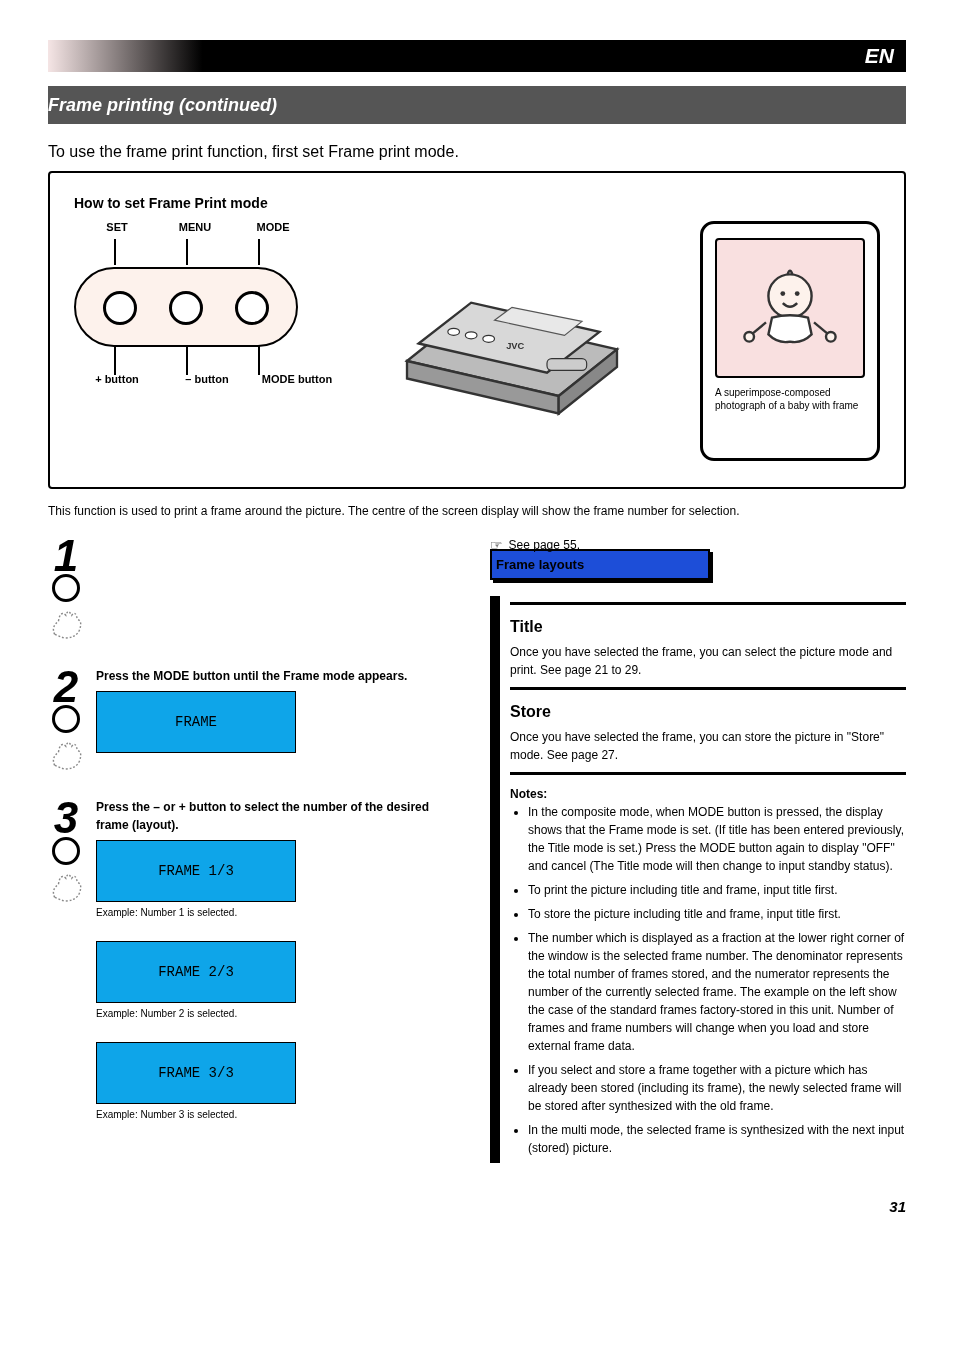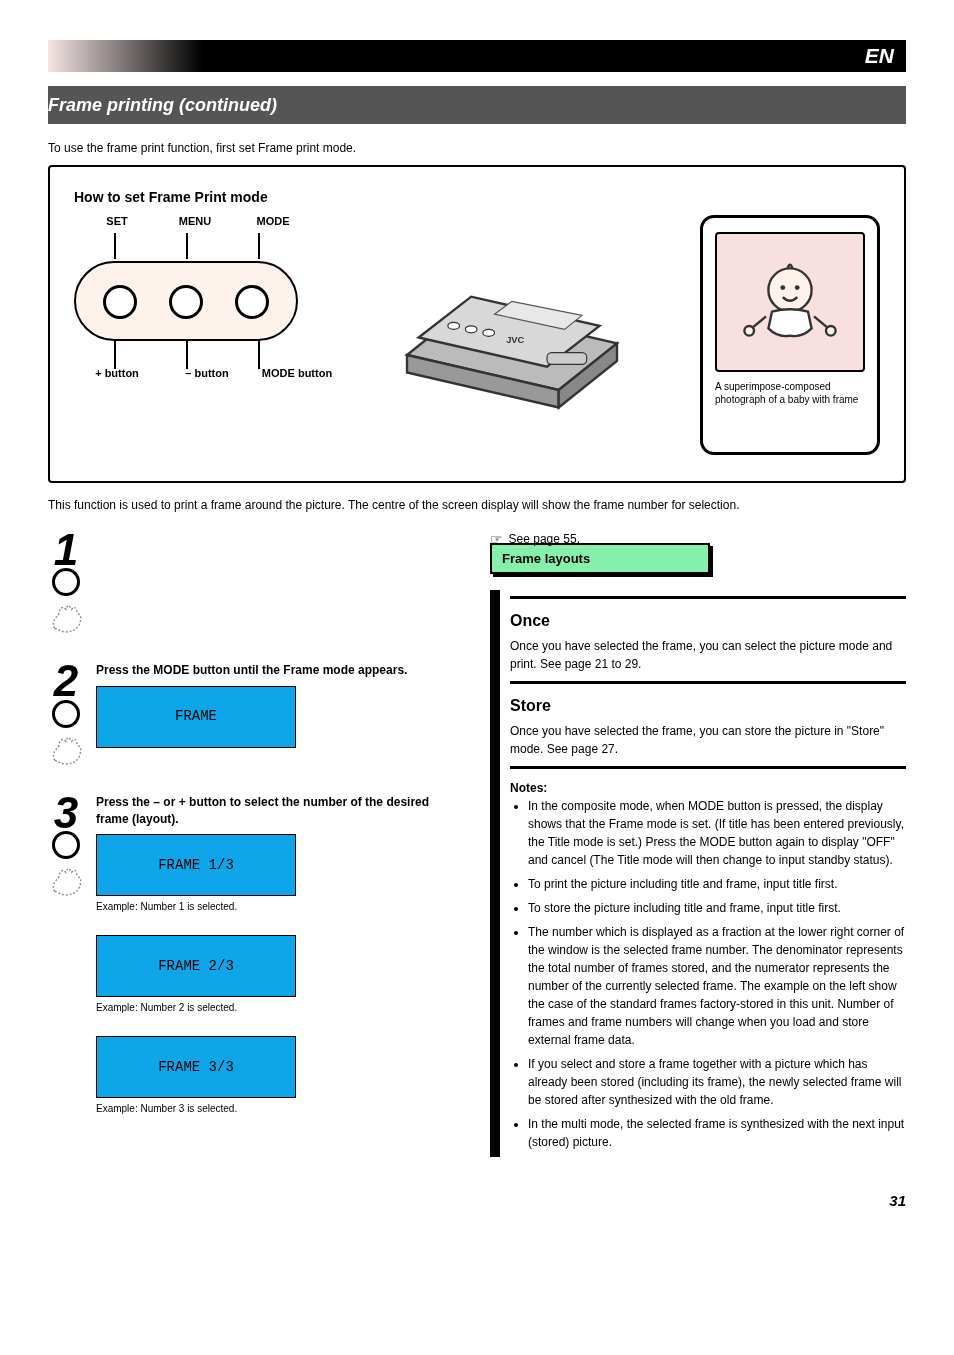--- a/index.html
+++ b/index.html
@@ -32,21 +32,21 @@
     height: 38px;
     background: #555;
     color: #fff;
     display: flex;
     align-items: center;
     padding-left: 0;
     font-style: italic;
     font-weight: bold;
     font-size: 18px;
   }
-  .frame-desc { margin: 16px 0 8px; font-size: 12px; line-height: 1.45; }
+  .frame-desc { margin: 16px 0 8px; font-size: 16px; line-height: 1.45; }
   .big-box {
     border: 2.5px solid #000;
     border-radius: 4px;
     padding: 22px 24px 26px;
     position: relative;
     margin-bottom: 14px;
   }
   .box-title { font-weight: bold; font-size: 14px; margin-bottom: 10px; }
   .box-content {
     display: flex;
@@ -186,23 +186,23 @@
     font-size: 10px; line-height: 1.3;
   }
 
   
   .right-head-row { display:flex; align-items:center; gap:6px; font-size:12px; }
   .ptr-icon {
     display:inline-block; font-size:14px;
   }
   .layouts-box {
     border: 2px solid #000;
-    background: #86efac;
+    background: #1d4ed8;
     box-shadow: 3px 3px 0 #000;
-    padding: 6px 10px;
+    padding: 6px 4px;
     font-weight: bold;
     font-size: 13px;
     margin-top: -4px; margin-bottom: 16px;
     width: 220px;
   }
   .big-rule {
     border: none; border-top: 3px solid #000;
     margin: 6px 0 10px;
   }
   .sidebar-strip {
@@ -382,21 +382,21 @@
       <div class="right-head-row">
         <span class="ptr-icon">☞</span>
         <span>See page 55.</span>
       </div>
       <div class="layouts-box">Frame layouts</div>
 
       <div class="right-section">
         <div class="sidebar-strip"></div>
         <div class="right-text">
           <hr class="big-rule">
-          <h3>Once</h3>
+          <h3>Title</h3>
           <p>Once you have selected the frame, you can select the picture mode and print. See page 21 to 29.</p>
           <hr class="big-rule">
           <h3>Store</h3>
           <p>Once you have selected the frame, you can store the picture in "Store" mode. See page 27.</p>
           <hr class="big-rule">
 
           <div class="notes">
             <b>Notes:</b>
             <ul>
               <li>In the composite mode, when MODE button is pressed, the display shows that the Frame mode is set. (If title has been entered previously, the Title mode is set.) Press the MODE button again to display "OFF" and cancel (The Title mode will then change to input standby status).</li>

